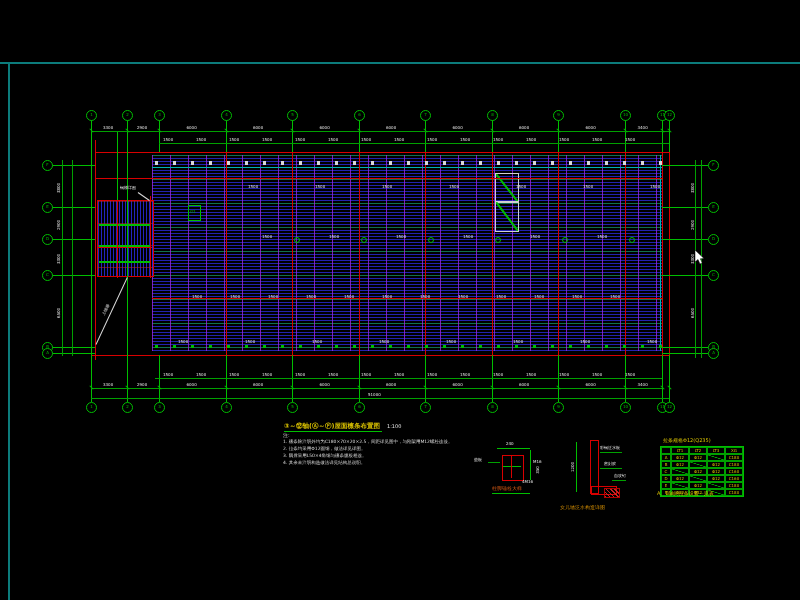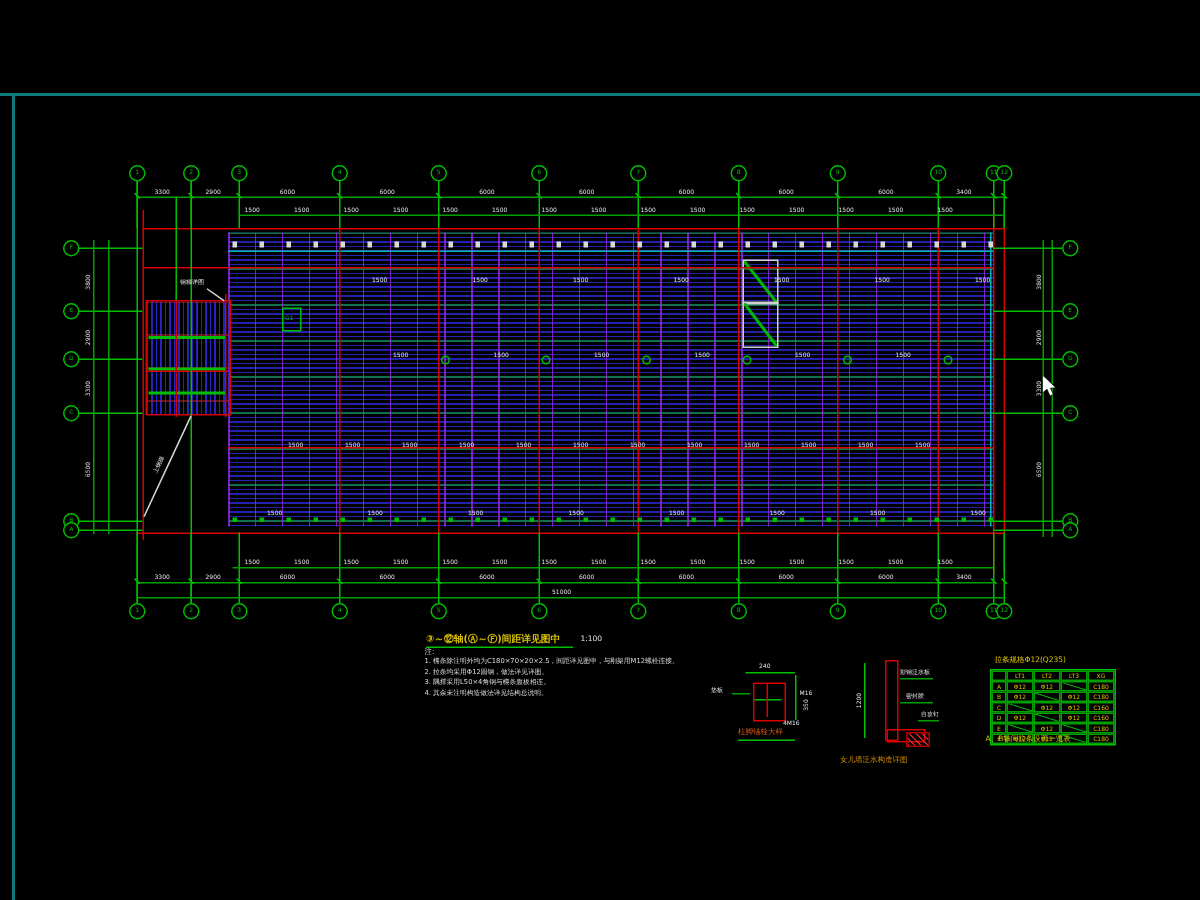--- a/index.html
+++ b/index.html
@@ -332,21 +332,21 @@
       <div class="abs" style="left: 562px; top: 237px; width: 4px; height: 4px; border: 1px solid rgb(0, 190, 0); border-radius: 50%;"></div>
       <div class="abs" style="left: 629px; top: 237px; width: 4px; height: 4px; border: 1px solid rgb(0, 190, 0); border-radius: 50%;"></div>
       <div class="abs" style="left: 188px; top: 205px; width: 11px; height: 14px; border: 1px solid rgb(0, 190, 0);"></div>
       <div class="txt g4" style="left: 190px; top: 210px;">G1</div>
       <div class="txt w4" style="left: 120px; top: 186px;">钢梯详图</div>
       <div class="abs" style="left: 138px; top: 192px; width: 14px; height: 1px; background: rgb(216, 216, 216); transform: rotate(35deg); transform-origin: left center;"></div>
       <div class="abs" style="left: 96px; top: 344px; width: 74px; height: 1px; background: rgb(216, 216, 216); transform: rotate(-65deg); transform-origin: left center;"></div>
       <div class="txt w4" style="left: 100px; top: 308px; transform: rotate(-65deg);">上钢梯</div>
     </div>
 
-  <div class="txt" style="left:284px;top:423px;font-size:6.5px;font-weight:bold;color:#d8c000;">③～⑫轴(Ⓐ～Ⓕ)间距详见图中</div>
+  <div class="txt" style="left:284px;top:423px;font-size:6.5px;font-weight:bold;color:#d8c000;">③～⑫轴(Ⓐ～Ⓕ)屋面檩条布置图</div>
   <div class="abs" style="left:284px;top:431px;width:98px;height:1px;background:#00be00;"></div>
   <div class="txt" style="left:387px;top:424px;font-size:5px;color:#e6e6e6;">1:100</div>
 
   <div class="note-line" style="left:283px;top:433px;font-size:5px;">注:</div>
   <div class="note-line" style="left:283px;top:440px;">1. 檩条除注明外均为C180×70×20×2.5，间距详见图中，与刚架用M12螺栓连接。</div>
   <div class="note-line" style="left:283px;top:447px;">2. 拉条均采用Φ12圆钢，做法详见详图。</div>
   <div class="note-line" style="left:283px;top:454px;">3. 隅撑采用L50×4角钢与檩条腹板相连。</div>
   <div class="note-line" style="left:283px;top:461px;">4. 其余未注明构造做法详见结构总说明。</div>
 
   <div>

